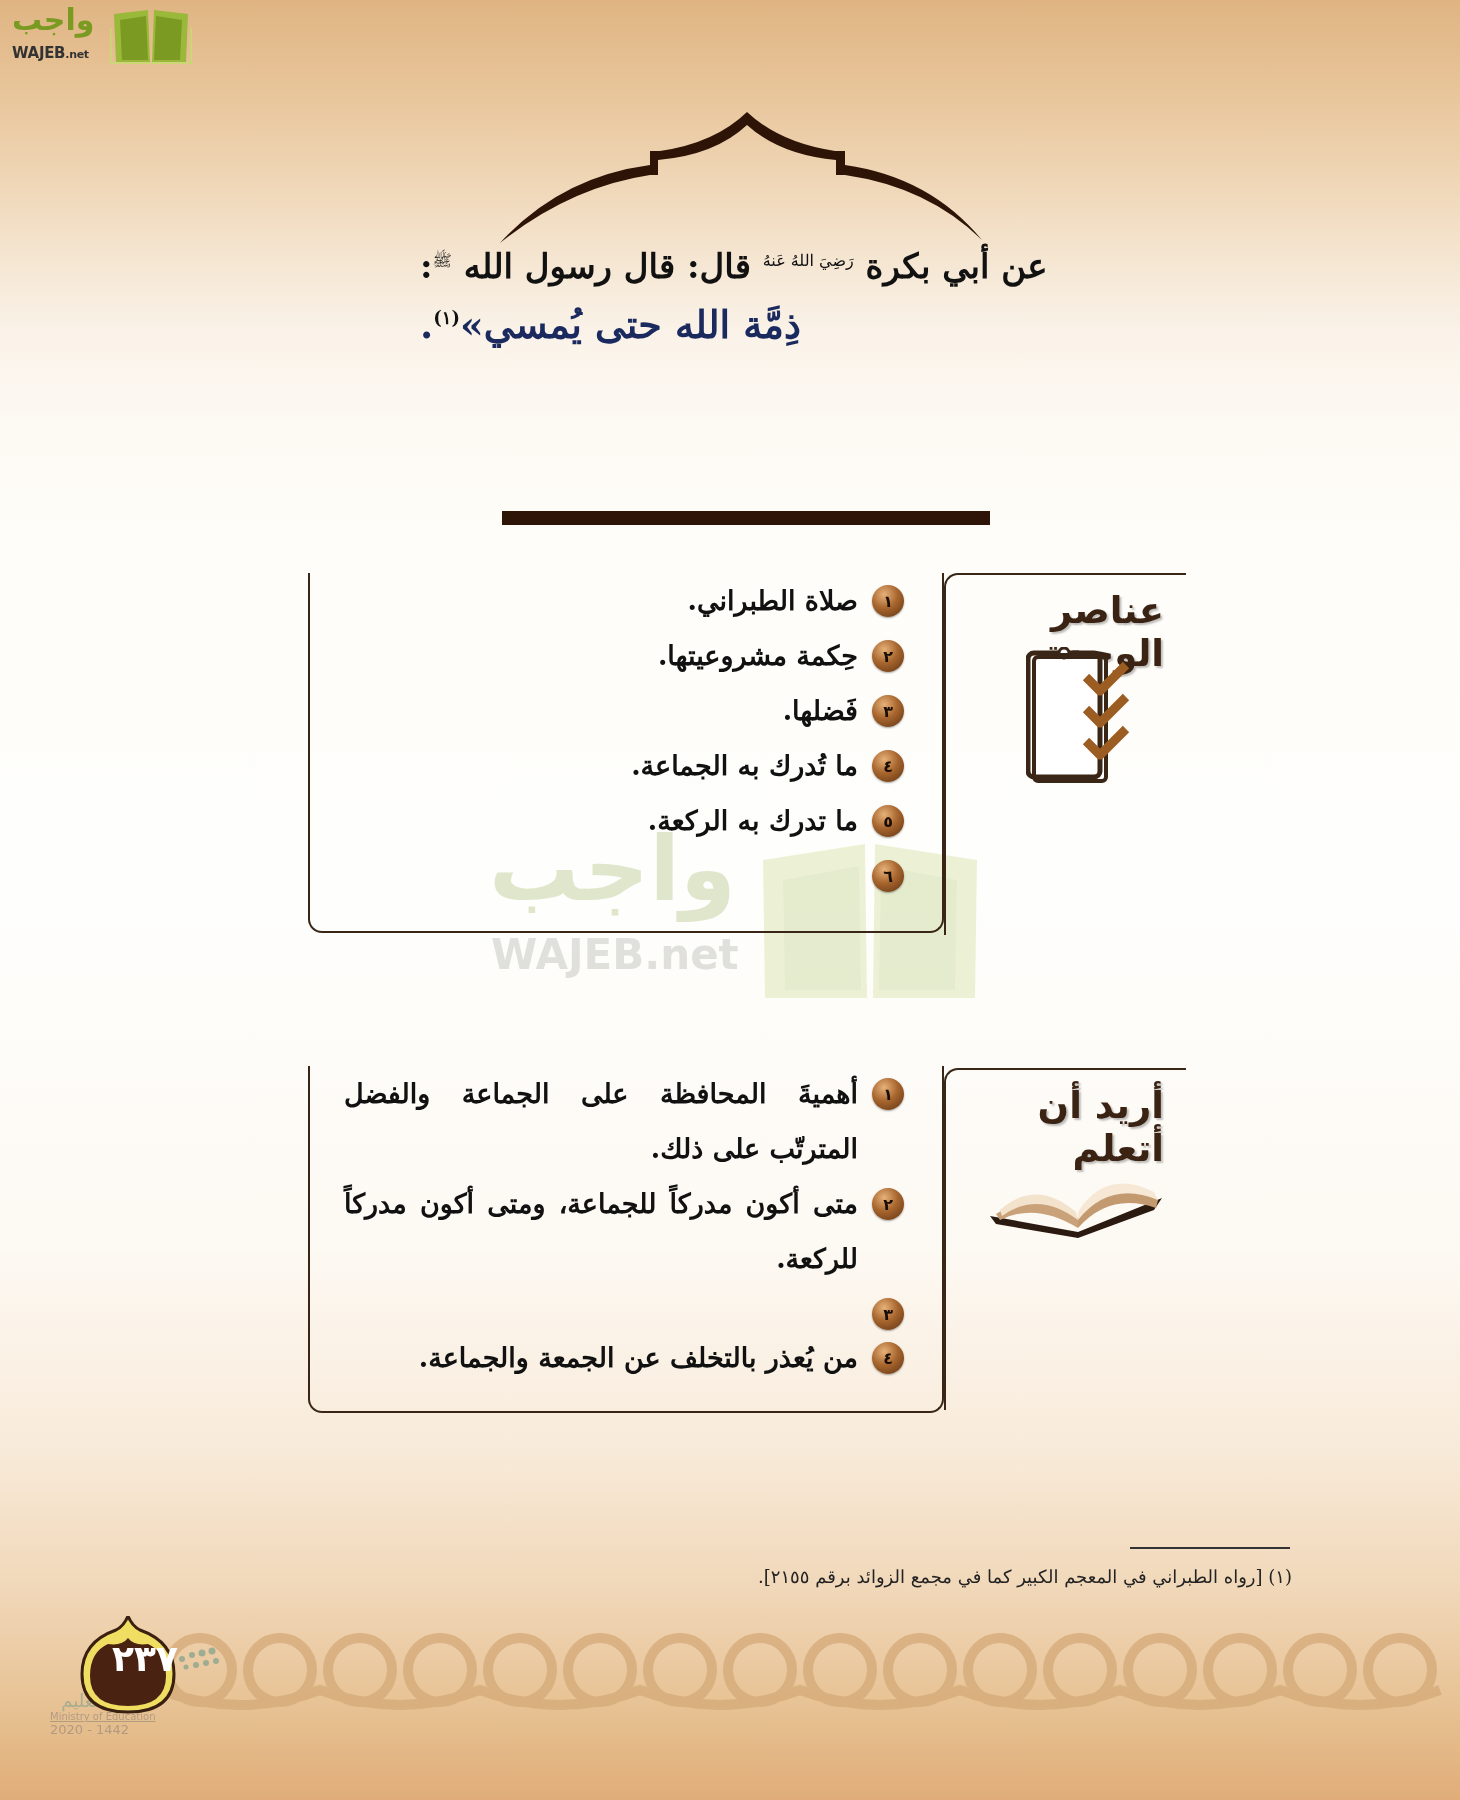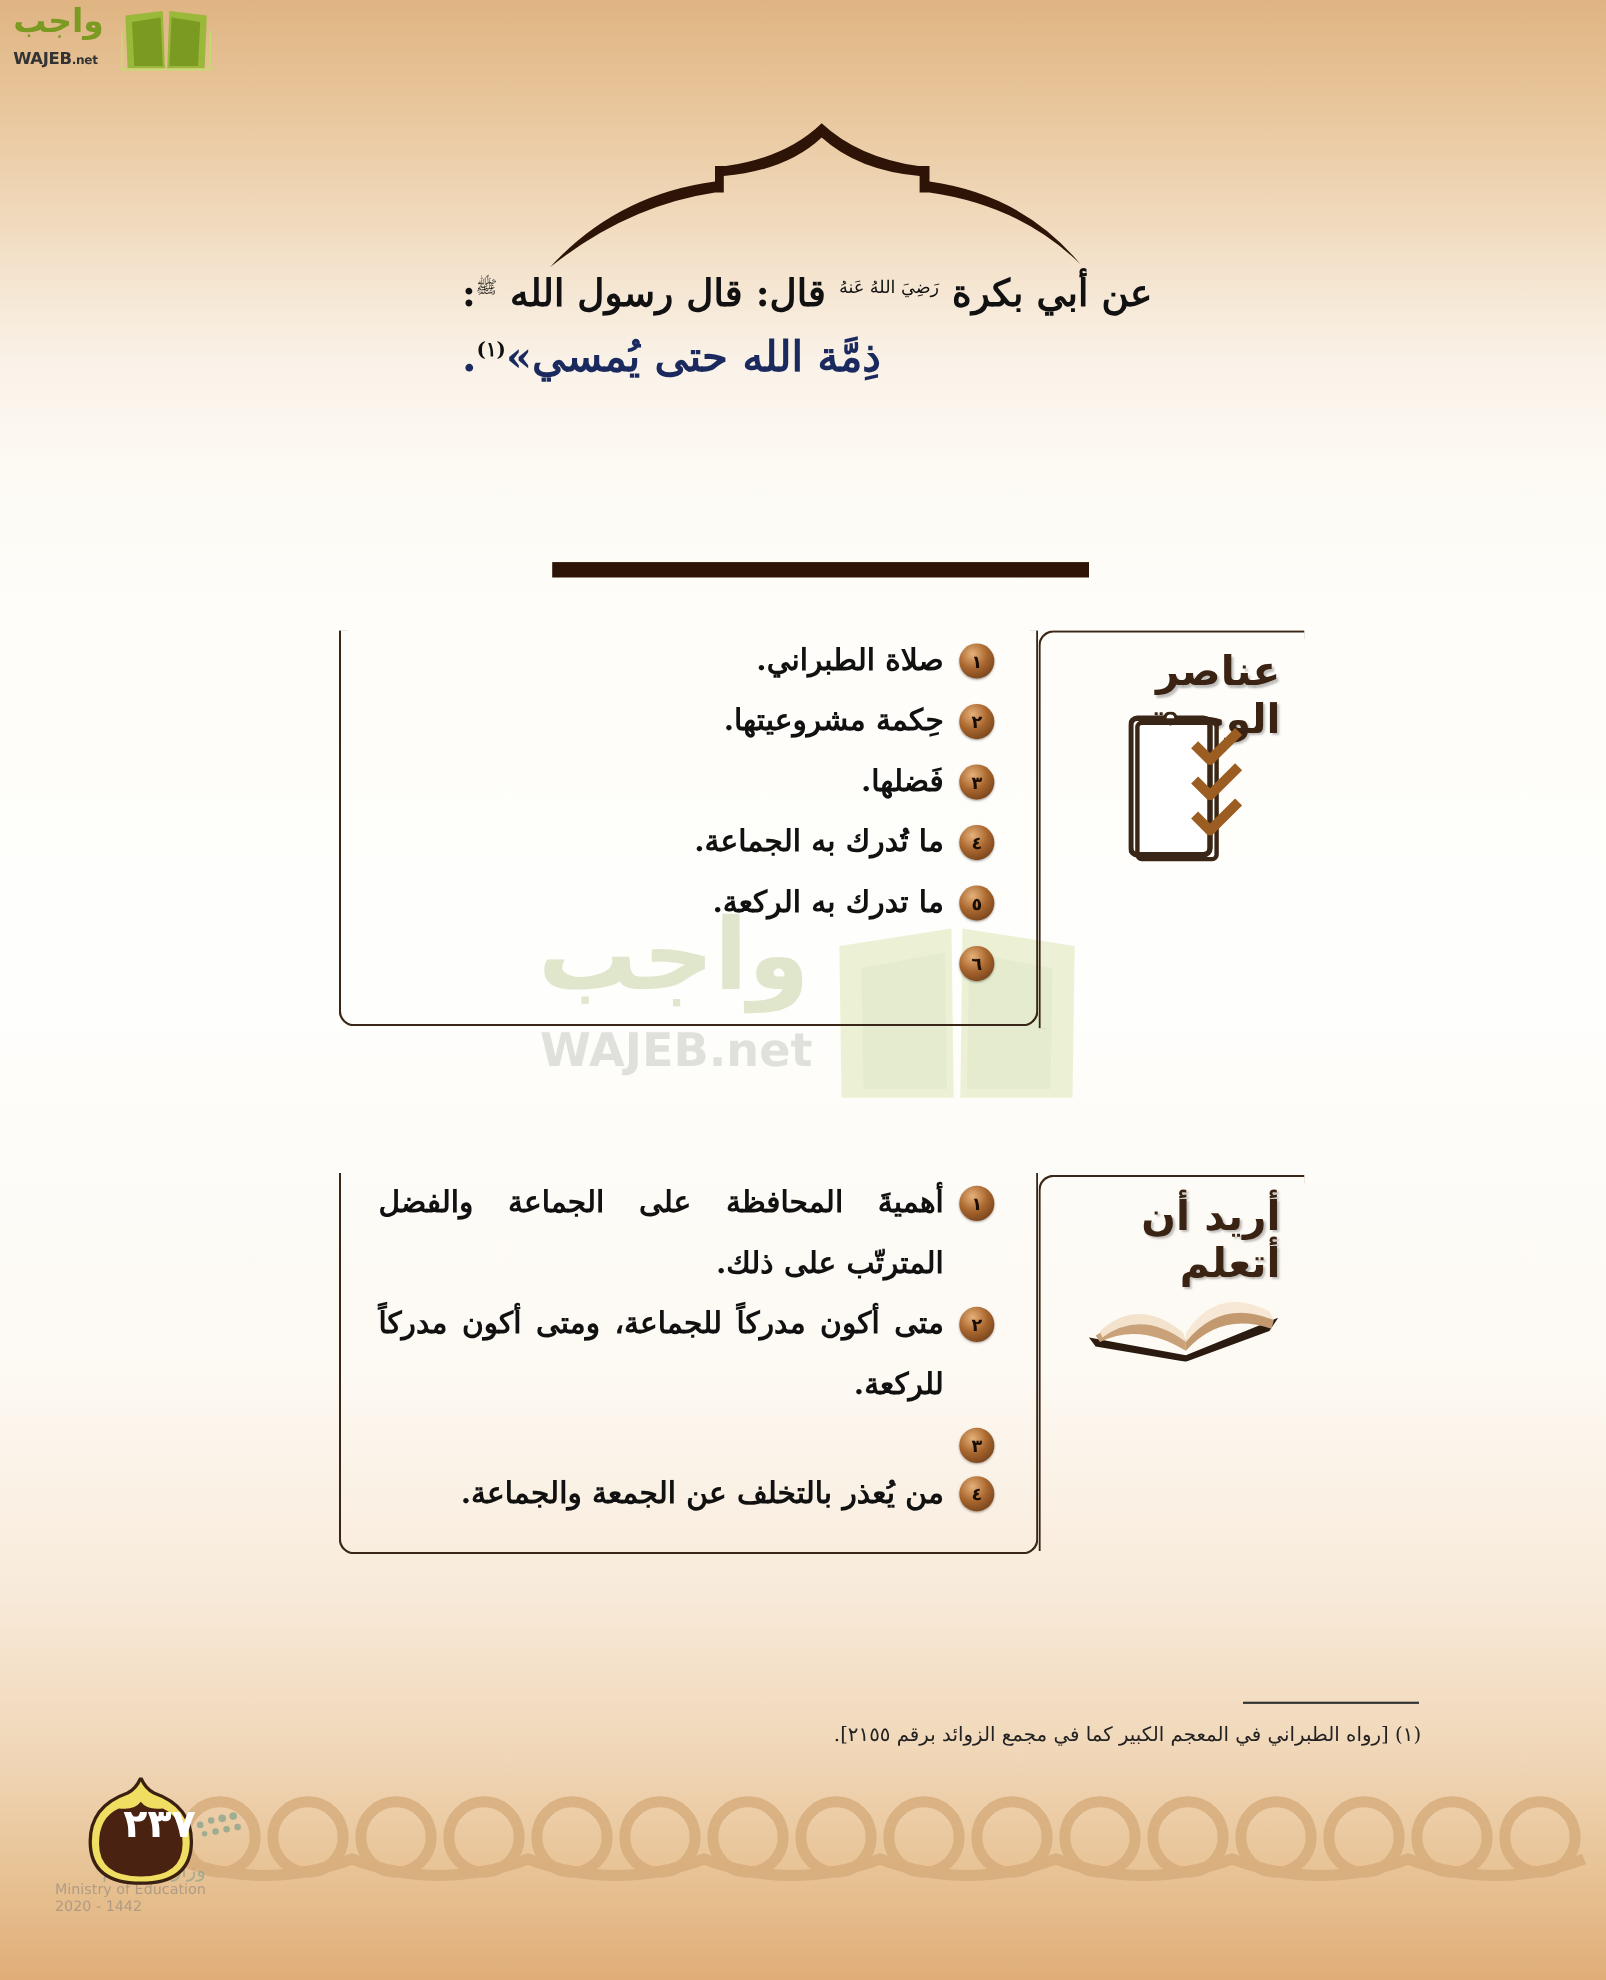--- a/index.html
+++ b/index.html
@@ -73,21 +73,21 @@
   
   .fn-rule { left: 1130px; top: 1547px; width: 160px; height: 1.5px; background: #333; }
   .footnote { right: 168px; top: 1566px; direction: rtl; font-size: 18px; color: #222; margin-left: 34px; }
 
   
   .ornament { left: 0; top: 1630px; width: 1460px; height: 120px; }
   .page-badge { left: 78px; top: 1616px; }
   .page-num { left: 78px; top: 1638px; width: 100px; font-family: "DejaVu Sans", sans-serif; font-weight: bold; font-size: 36px; color: #fff; direction: rtl; }
   .moe { left: 50px; top: 1690px; font-family: "DejaVu Sans", sans-serif; color: #9a8c7e; opacity: 0.7; }
   .moe-ar { font-size: 18px; color: #8fa48c; direction: rtl; }
-  .moe-en { font-size: 13px; }
+  .moe-en { font-size: 10px; text-decoration: underline; }
   .moe-year { font-size: 13px; }
   .moe-dots { left: 162px; top: 1645px; }
 </style>
 </head>
 <body>
 
 <div class="abs logo">
   <span class="logo-ar">واجب</span>
   <span class="logo-en"><span>WAJEB</span><small>.net</small></span>
   <svg class="logo-book" width="82" height="58" viewBox="0 0 82 58">

